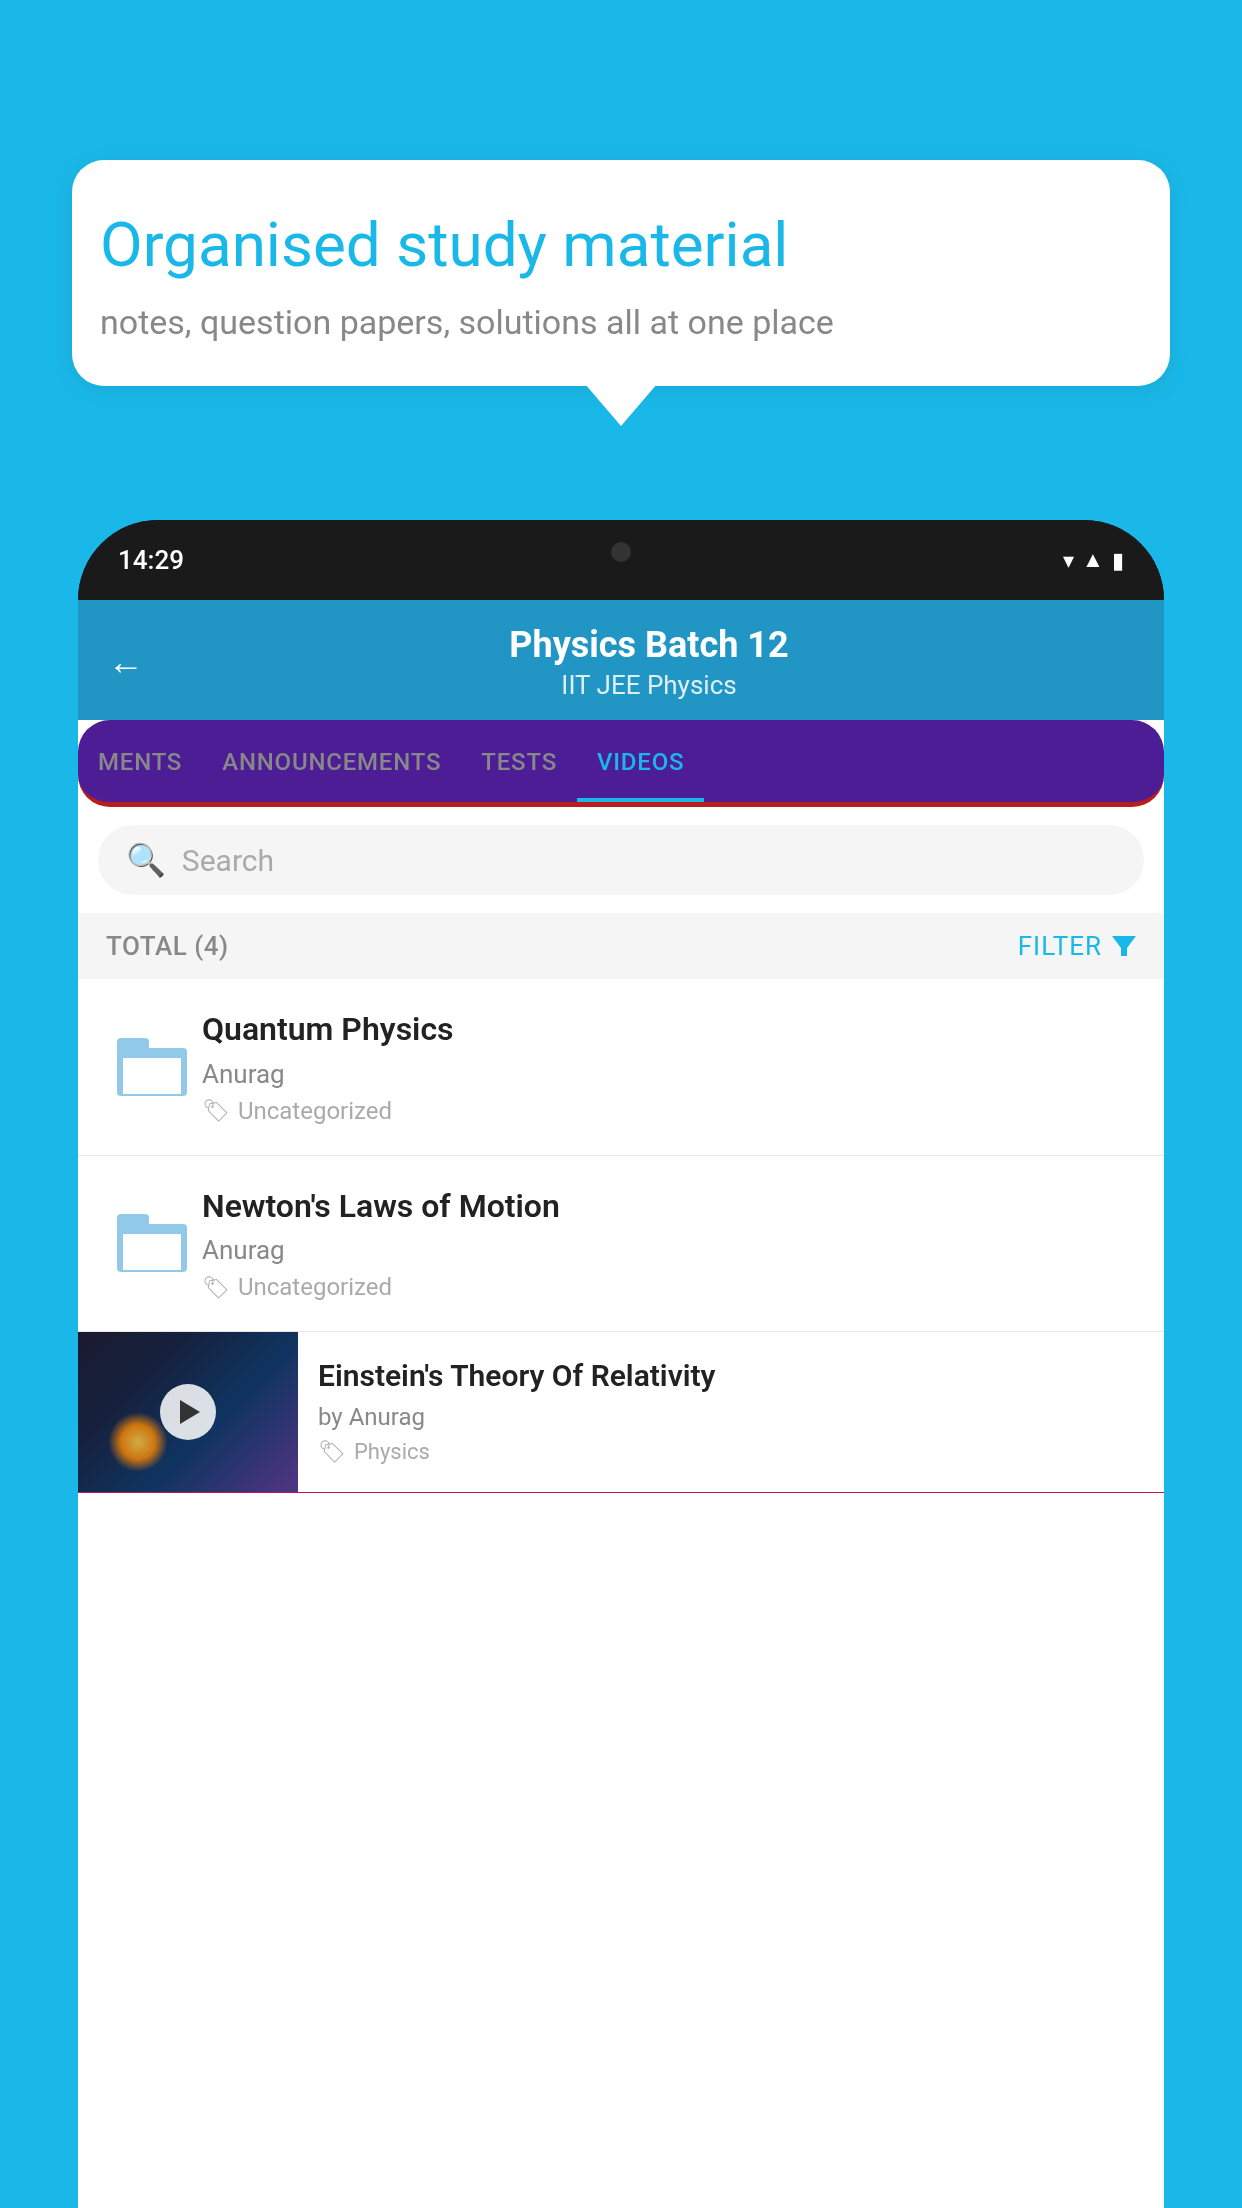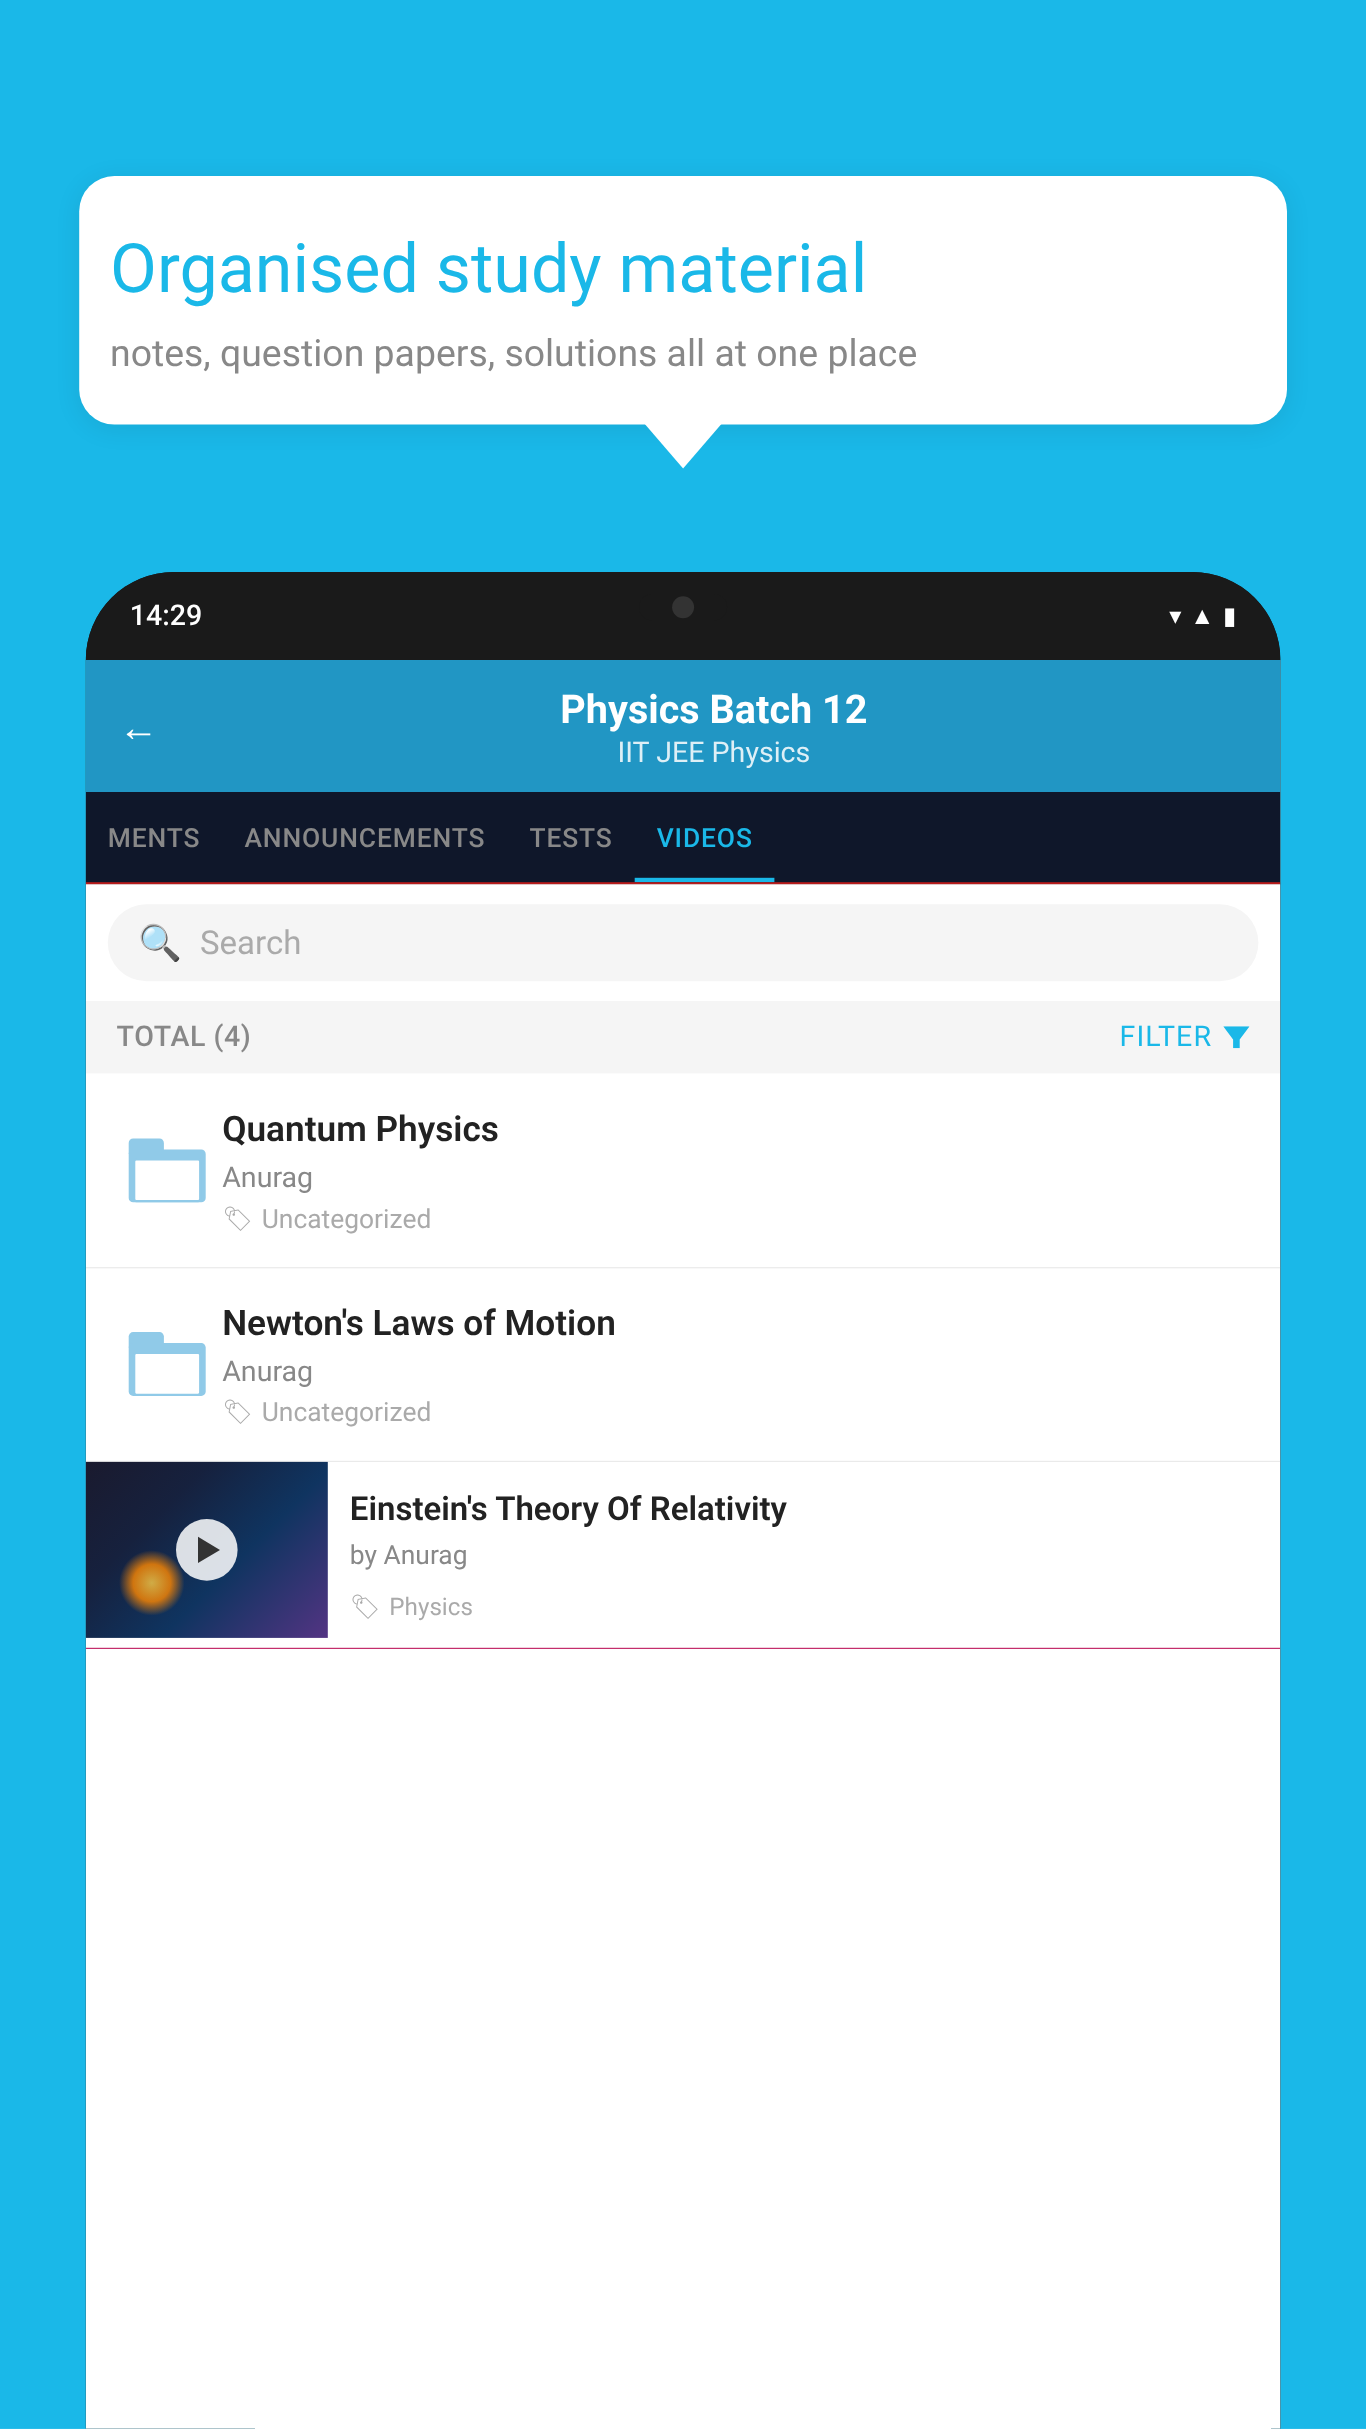--- a/index.html
+++ b/index.html
@@ -138,24 +138,25 @@
       font-weight: 700;
     }
     .header-subtitle {
       color: rgba(255,255,255,0.85);
       font-size: 26px;
       margin-top: 4px;
     }
 
     
     .tabs-bar {
-      background: #0f172a;
-      display: flex;
-      border-bottom: 2px solid #b91c1c;
+      background: #4c1d95;
+      display: flex;
+      border-bottom: 5px solid #b91c1c;
       overflow-x: auto;
+      border-radius: 32px;
     }
     .tab-item {
       padding: 28px 20px 22px 20px;
       font-size: 24px;
       font-weight: 500;
       color: #888;
       letter-spacing: 0.8px;
       cursor: pointer;
       white-space: nowrap;
       border-bottom: 4px solid transparent;
@@ -349,21 +350,21 @@
     .einstein-title {
       font-size: 30px;
       font-weight: 600;
       color: #222;
       margin-bottom: 8px;
       line-height: 1.3;
     }
     .einstein-author {
       font-size: 24px;
       color: #888;
-      margin-bottom: 20px;
+      margin-bottom: 8px;
     }
     .einstein-tag {
       display: flex;
       align-items: center;
       gap: 8px;
       color: #aaa;
       font-size: 22px;
     }
 
   </style>

